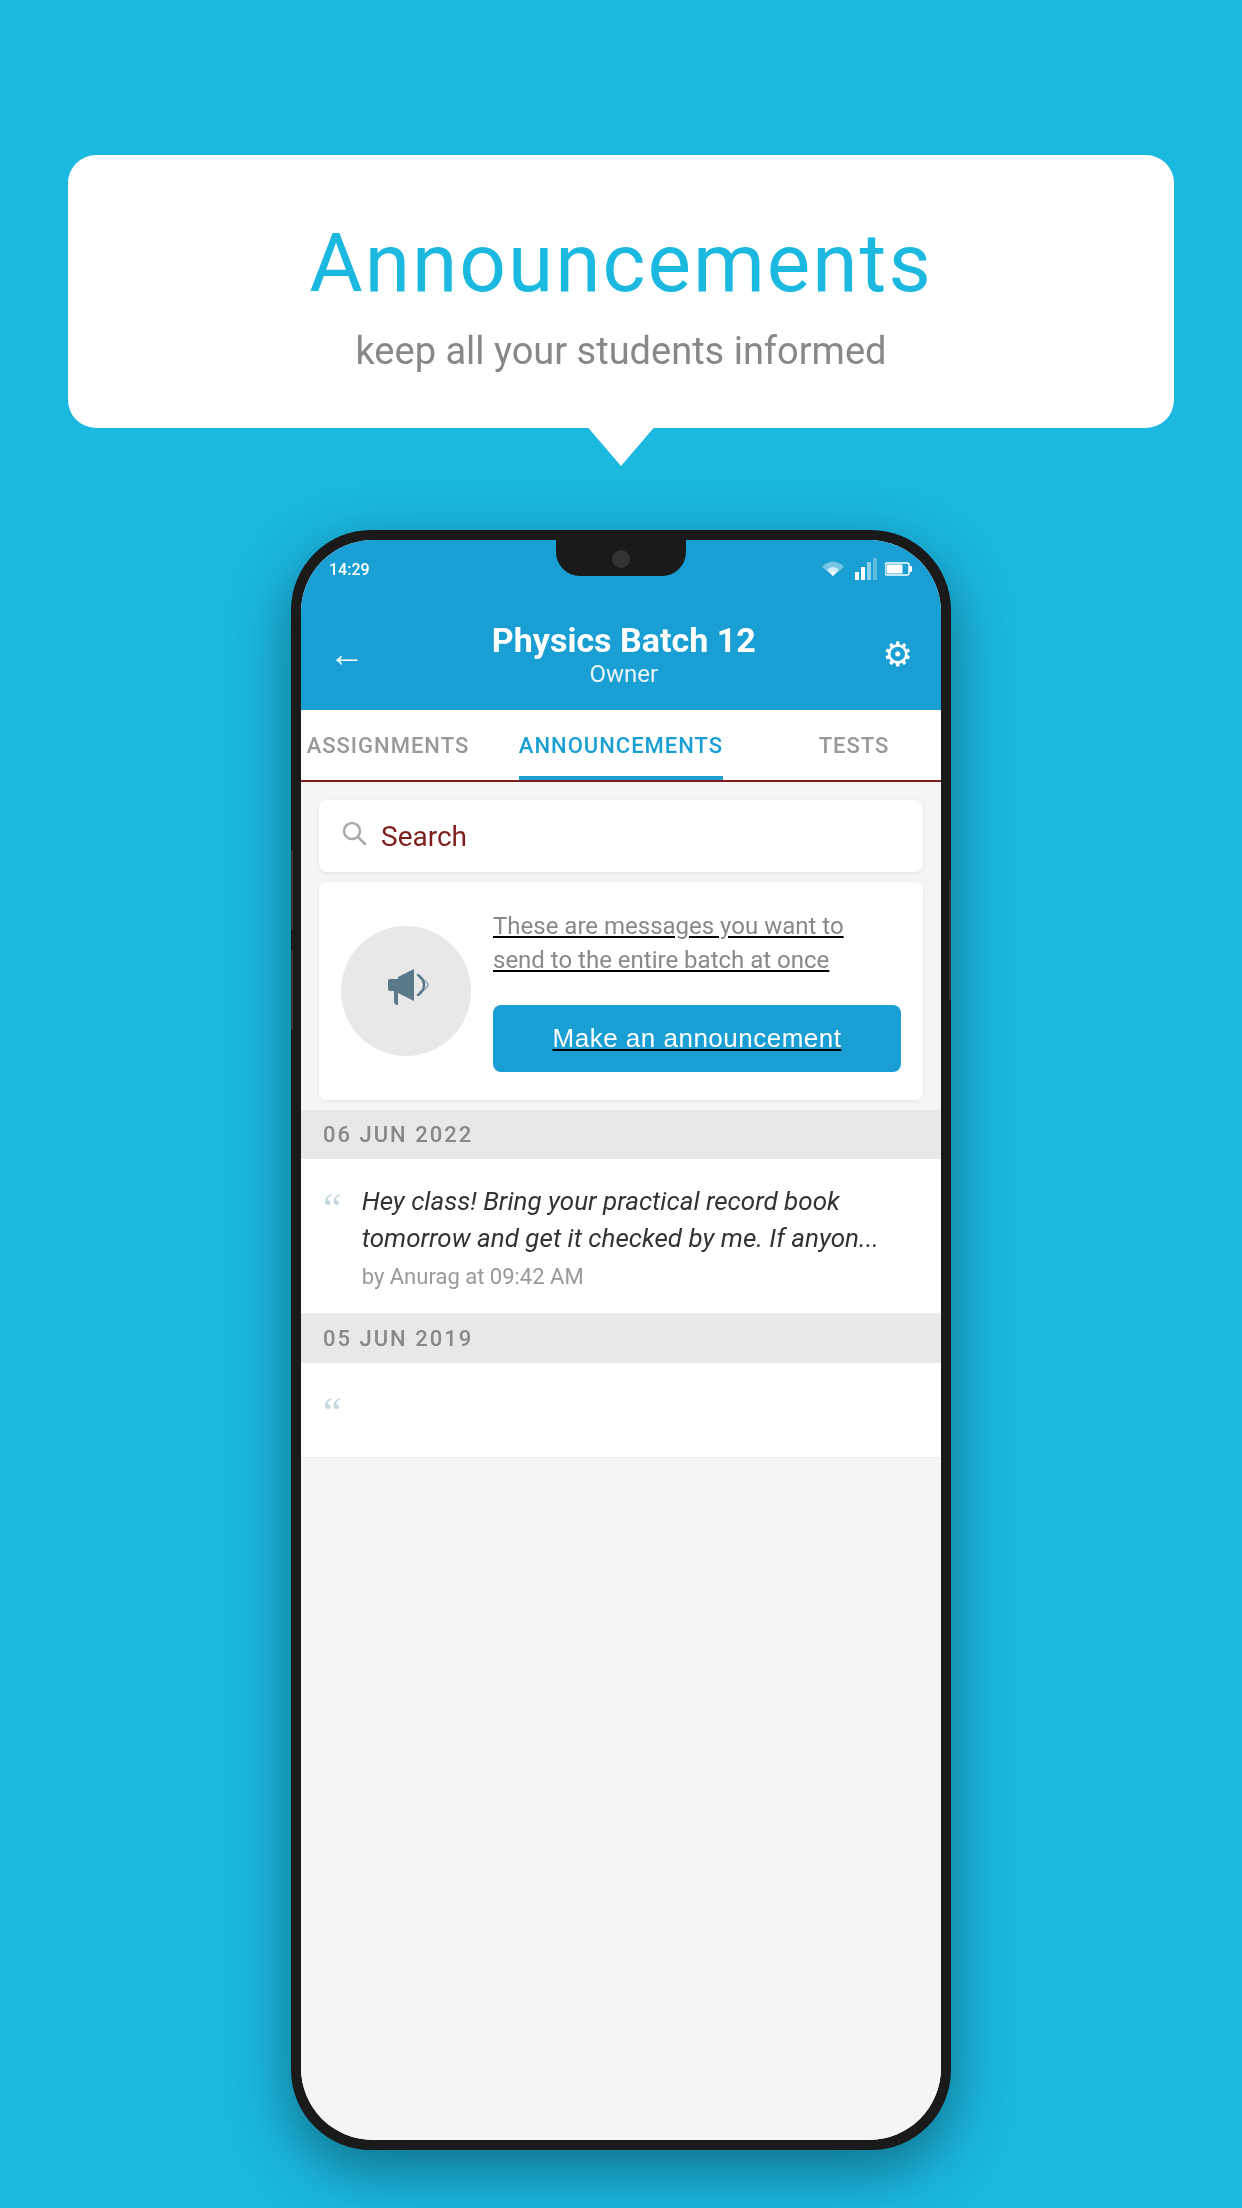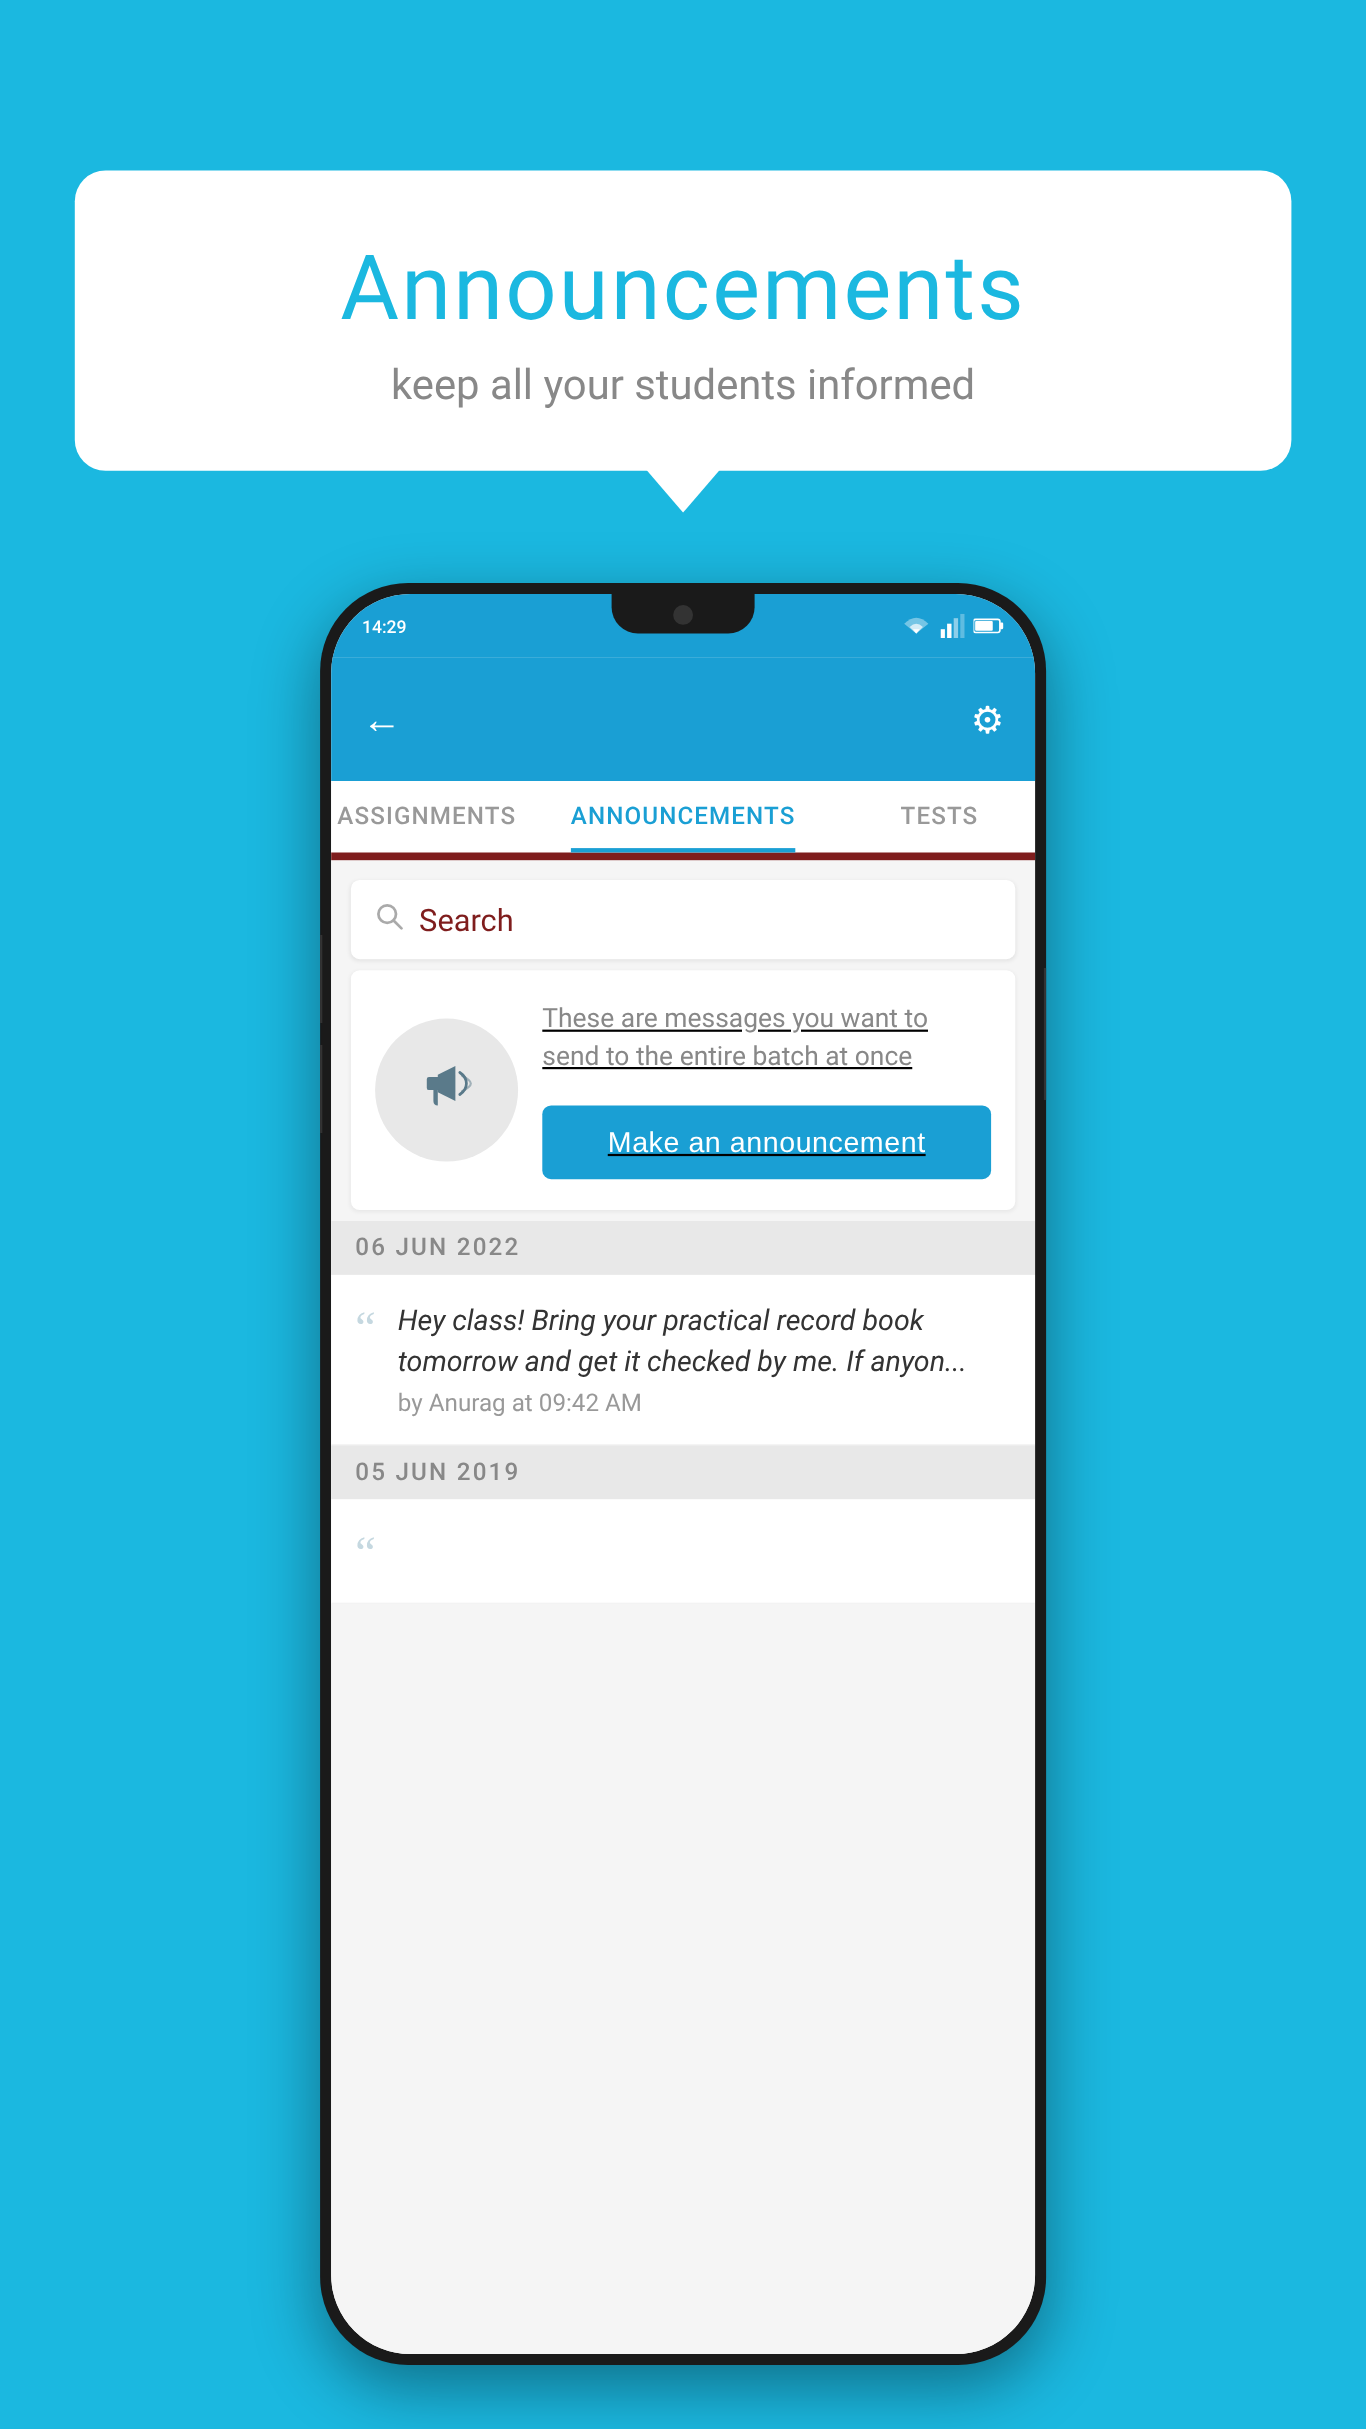--- a/index.html
+++ b/index.html
@@ -175,21 +175,21 @@
     
     .tabs-bar {
       position: absolute;
       top: 170px;
       left: 0;
       right: 0;
       height: 72px;
       background: white;
       display: flex;
       align-items: stretch;
-      border-bottom: 7px solid #7f1d1d;
+      border-bottom: 2px solid #7f1d1d;
       z-index: 5;
       gap: 44px;
     }
     .tab-item {
       flex: 1;
       display: flex;
       align-items: center;
       justify-content: center;
       font-size: 22px;
       font-weight: 500;
@@ -404,20 +404,24 @@
           <svg width="28" height="16" viewBox="0 0 28 16">
             <rect x="0" y="2" width="24" height="12" rx="2" fill="none" stroke="white" stroke-width="1.5"></rect>
             <rect x="24" y="5" width="3" height="6" rx="1" fill="white"></rect>
             <rect x="1.5" y="3.5" width="16" height="9" rx="1" fill="white"></rect>
           </svg>
         </div>
       </div>
 
       <div class="app-bar">
         <span class="app-bar-back">←</span>
+        <div class="app-bar-title-group">
+          <div class="app-bar-title">Physics Batch 12</div>
+          <div class="app-bar-subtitle">Owner</div>
+        </div>
         <span class="app-bar-gear">⚙</span>
       </div>
 
       <div class="tabs-bar">
         <div class="tab-item">
           <span>ASSIGNMENTS</span>
         </div>
         <div class="tab-item active">
           <span>ANNOUNCEMENTS</span>
         </div>

